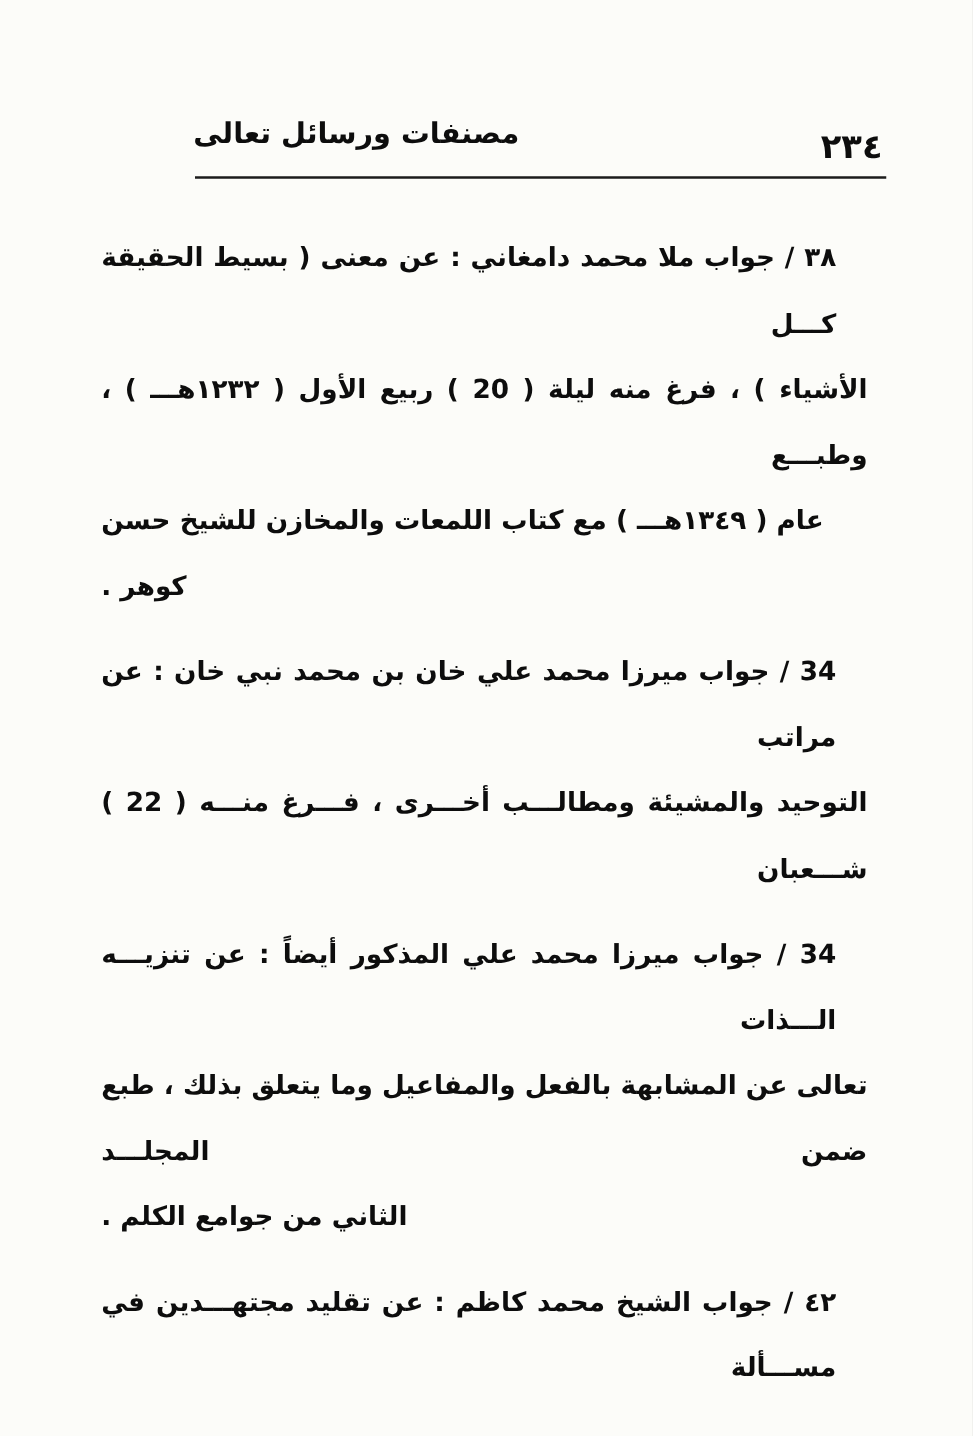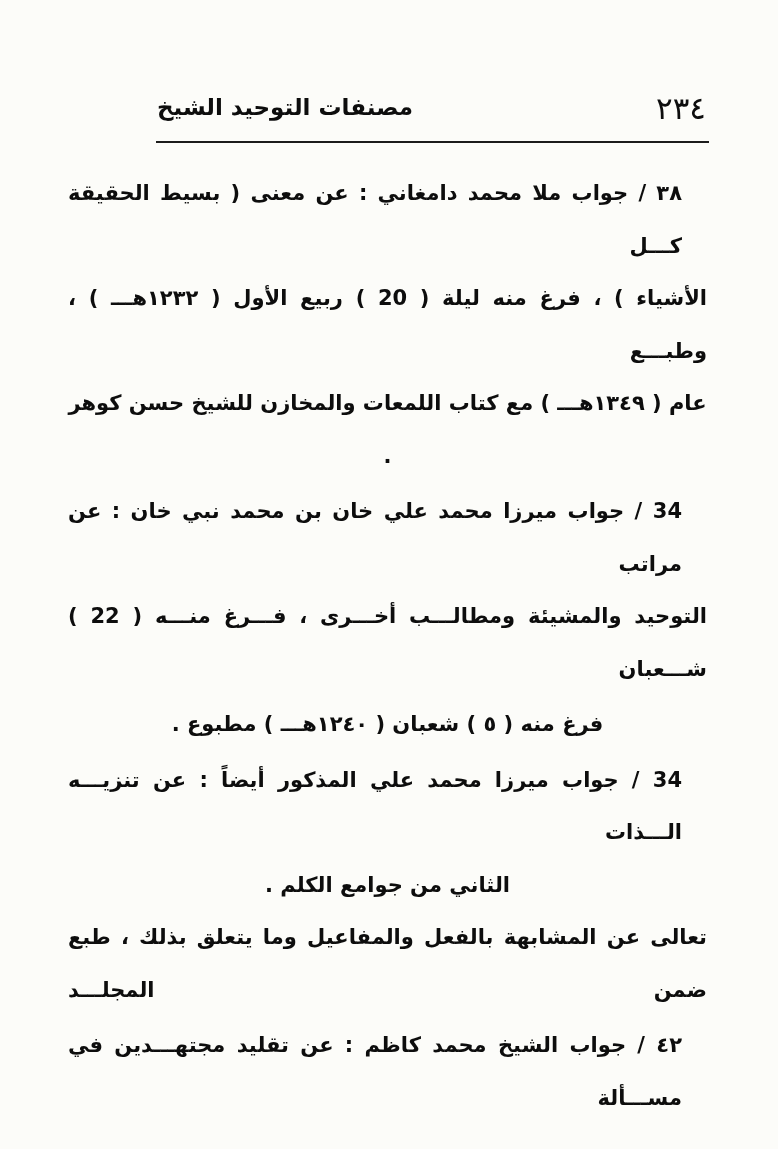--- a/index.html
+++ b/index.html
@@ -23,25 +23,25 @@
     top: 94px;
     left: 135px;
     width: 300px;
     text-align: center;
     direction: rtl;
     font-size: 23px;
     font-weight: 700;
   }
   .page-number {
     position: absolute;
-    top: 90px;
+    top: 102px;
     right: 72px;
     direction: rtl;
-    font-size: 31px;
-    font-weight: 400;
+    font-size: 27px;
+    font-weight: 700;
     letter-spacing: 2px;
   }
   .header-rule {
     position: absolute;
     top: 141px;
     right: 69px;
     width: 553px;
     height: 2px;
     background: #1c1c1c;
   }
@@ -49,62 +49,61 @@
   .text-body {
     position: absolute;
     top: 164px;
     left: 65px;
     right: 68px;
     direction: rtl;
     font-size: 21px;
     font-weight: 700;
     line-height: 52.5px;
   }
-  .entry { margin: 3px; }
+  .entry { margin: 16px; }
   .line { min-height: 52.5px; }
   
   .j {
     text-align: justify;
     text-align-last: justify;
   }
   
-  .end { text-align: center; }
+  .end { text-align: left; }
   
   .indent { padding-right: 25px; }
 </style>
 </head>
 <body>
 
 <div class="page">
 
   <div class="page-number">٢٣٤</div>
-  <div class="header-title">مصنفات التوحيد الشيخ</div>
+  <div class="header-title">مصنفات ورسائل تعالى</div>
   <div class="header-rule"></div>
 
   <div class="text-body">
 
     <div class="entry">
       <div class="line j indent">٣٨ / جواب ملا محمد دامغاني : عن معنى ( بسيط الحقيقة كـــل</div>
       <div class="line j">الأشياء ) ، فرغ منه ليلة ( 20 ) ربيع الأول ( ١٢٣٢هـــ ) ، وطبـــع</div>
       <div class="line end">عام ( ١٣٤٩هـــ ) مع كتاب اللمعات والمخازن للشيخ حسن كوهر .</div>
     </div>
 
     <div class="entry">
       <div class="line j indent">34 / جواب ميرزا محمد علي خان بن محمد نبي خان : عن مراتب</div>
       <div class="line j">التوحيد والمشيئة ومطالـــب أخـــرى ، فـــرغ منـــه ( 22 ) شـــعبان</div>
     </div>
 
     <div class="entry">
-      <div class="line end">فرغ منه ( ٥ ) شعبان ( ١٢٤٠هـــ ) مطبوع .</div>
     </div>
 
     <div class="entry">
       <div class="line j indent">34 / جواب ميرزا محمد علي المذكور أيضاً : عن تنزيـــه الـــذات</div>
+      <div class="line j">تعالى عن المشابهة بالفعل والمفاعيل وما يتعلق بذلك ، طبع ضمن المجلـــد</div>
       <div class="line end">الثاني من جوامع الكلم .</div>
-      <div class="line j">تعالى عن المشابهة بالفعل والمفاعيل وما يتعلق بذلك ، طبع ضمن المجلـــد</div>
     </div>
 
     <div class="entry">
       <div class="line j indent">٤٢ / جواب الشيخ محمد كاظم : عن تقليد مجتهـــدين في مســـألة</div>
 
     </div>
 
   </div>
 </div>
 

